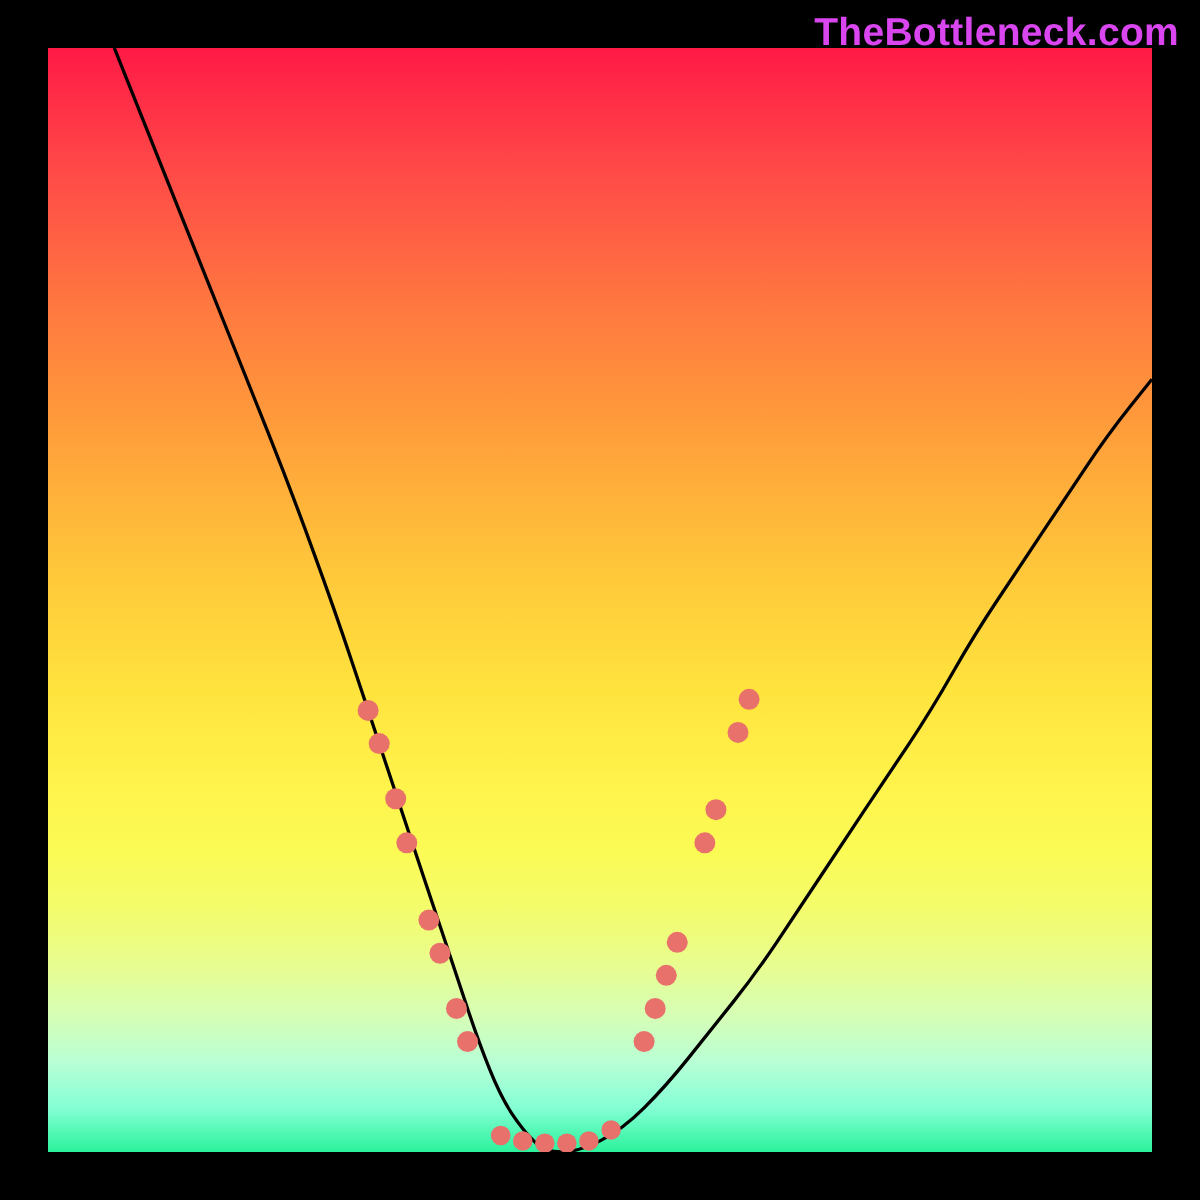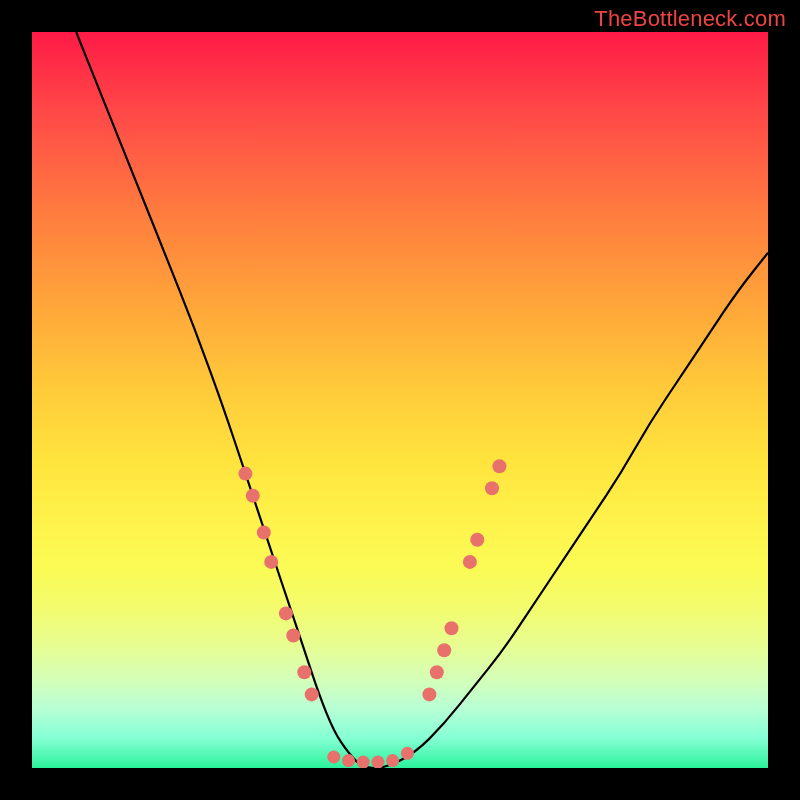--- a/index.html
+++ b/index.html
@@ -40,23 +40,23 @@
       #d4feb8 88%,
       #b7ffd6 92%,
       #84ffd4 96%,
       #2bf29b 100%
     );
   }
   .watermark {
     position: absolute;
     top: 6px;
     right: 14px;
-    color: #ef4444;
-    font-size: 22px;
-    font-weight: 400;
+    color: #d946ef;
+    font-size: 26px;
+    font-weight: 700;
     letter-spacing: 0.2px;
     user-select: none;
   }
   svg.curve {
     position: absolute;
     left: 0;
     top: 0;
     width: 736px;
     height: 736px;
   }

